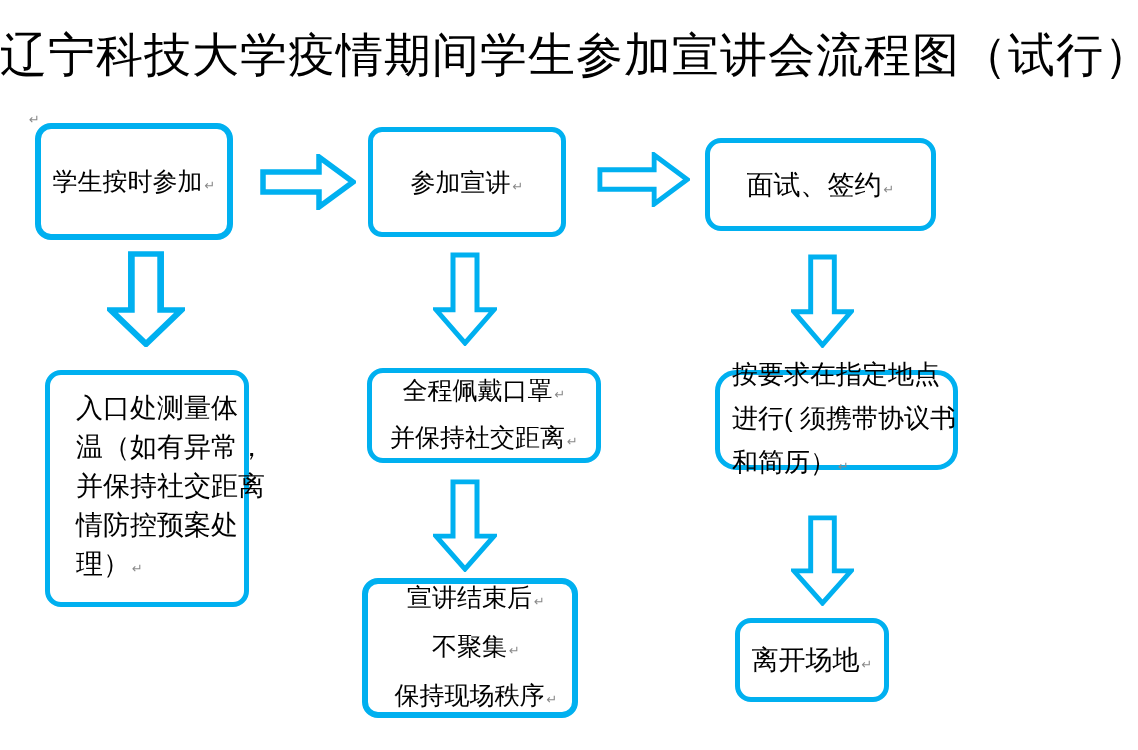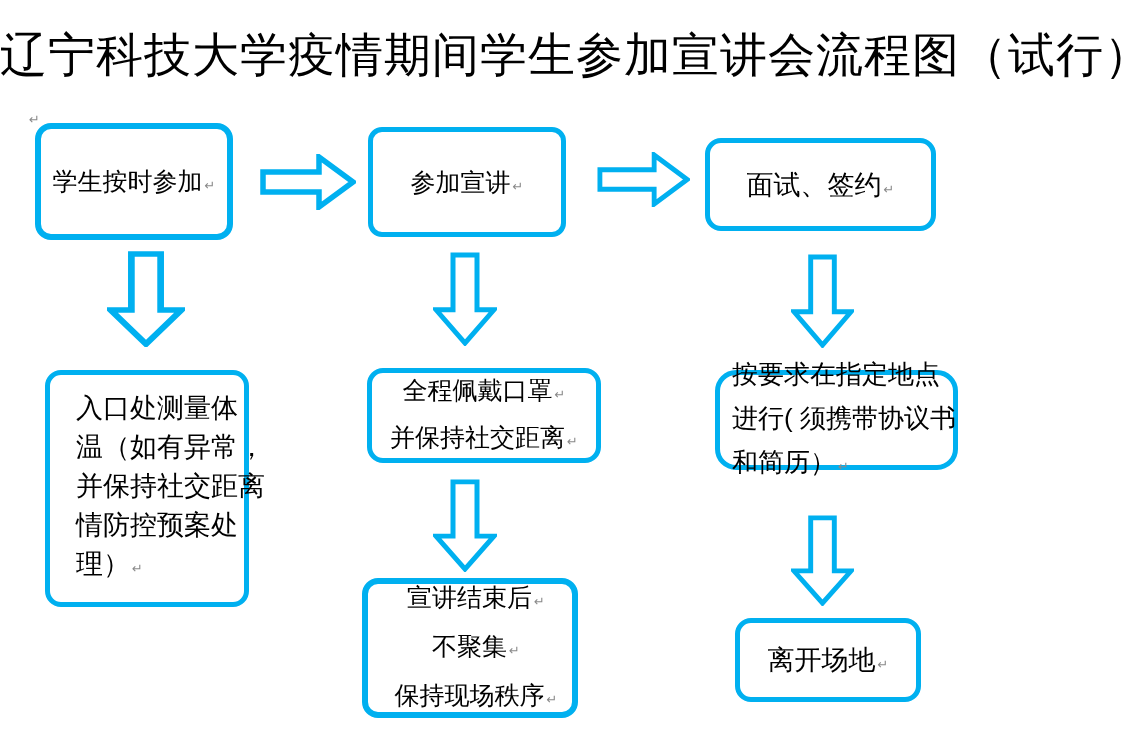--- a/index.html
+++ b/index.html
@@ -26,21 +26,21 @@
   }
   .anchor-mark{position:absolute;left:29px;top:112px;font-size:13px;color:#8a8a8a;}
 
   #box-attend      {left:35px;  top:123px; width:198px; height:117px; border-width:6px; font-size:25px;}
   #box-presentation{left:368px; top:127px; width:198px; height:110px; font-size:25px;border-radius:14px;}
   #box-interview   {left:705px; top:138px; width:231px; height:93px;  font-size:27px;}
   #box-temperature {left:45px;  top:370px; width:204px; height:237px; font-size:27px; line-height:39px; align-items:flex-start; padding-left:26px; text-align:left;}
   #box-mask        {left:367px; top:368px; width:234px; height:95px;  font-size:25px; line-height:42px;border-radius:16px;}
   #box-order       {left:362px; top:578px; width:216px; height:140px; border-width:6px; font-size:25px; line-height:44px;padding-left:12px;}
   #box-location    {left:715px; top:370px; width:243px; height:100px; font-size:26px; line-height:44px; align-items:flex-start; padding-left:12px; text-align:left;border-radius:21px;}
-  #box-leave       {left:735px; top:618px; width:186px; height:84px;  font-size:27px;}
+  #box-leave       {left:735px; top:618px; width:154px; height:84px;  font-size:27px;}
 
   .arrow{position:absolute;}
   #arrow-h1{left:260px;top:154px;width:96px;height:56px;}
   #arrow-h2{left:597px;top:152px;width:93px;height:55px;}
   #arrow-v1{left:107px;top:251px;width:78px;height:96px;}
   #arrow-v2{left:433px;top:252px;width:64px;height:94px;}
   #arrow-v3{left:791px;top:254px;width:63px;height:94px;}
   #arrow-v4{left:433px;top:479px;width:64px;height:93px;}
   #arrow-v5{left:791px;top:515px;width:63px;height:91px;}
   .arrow svg{display:block;width:100%;height:100%;}

